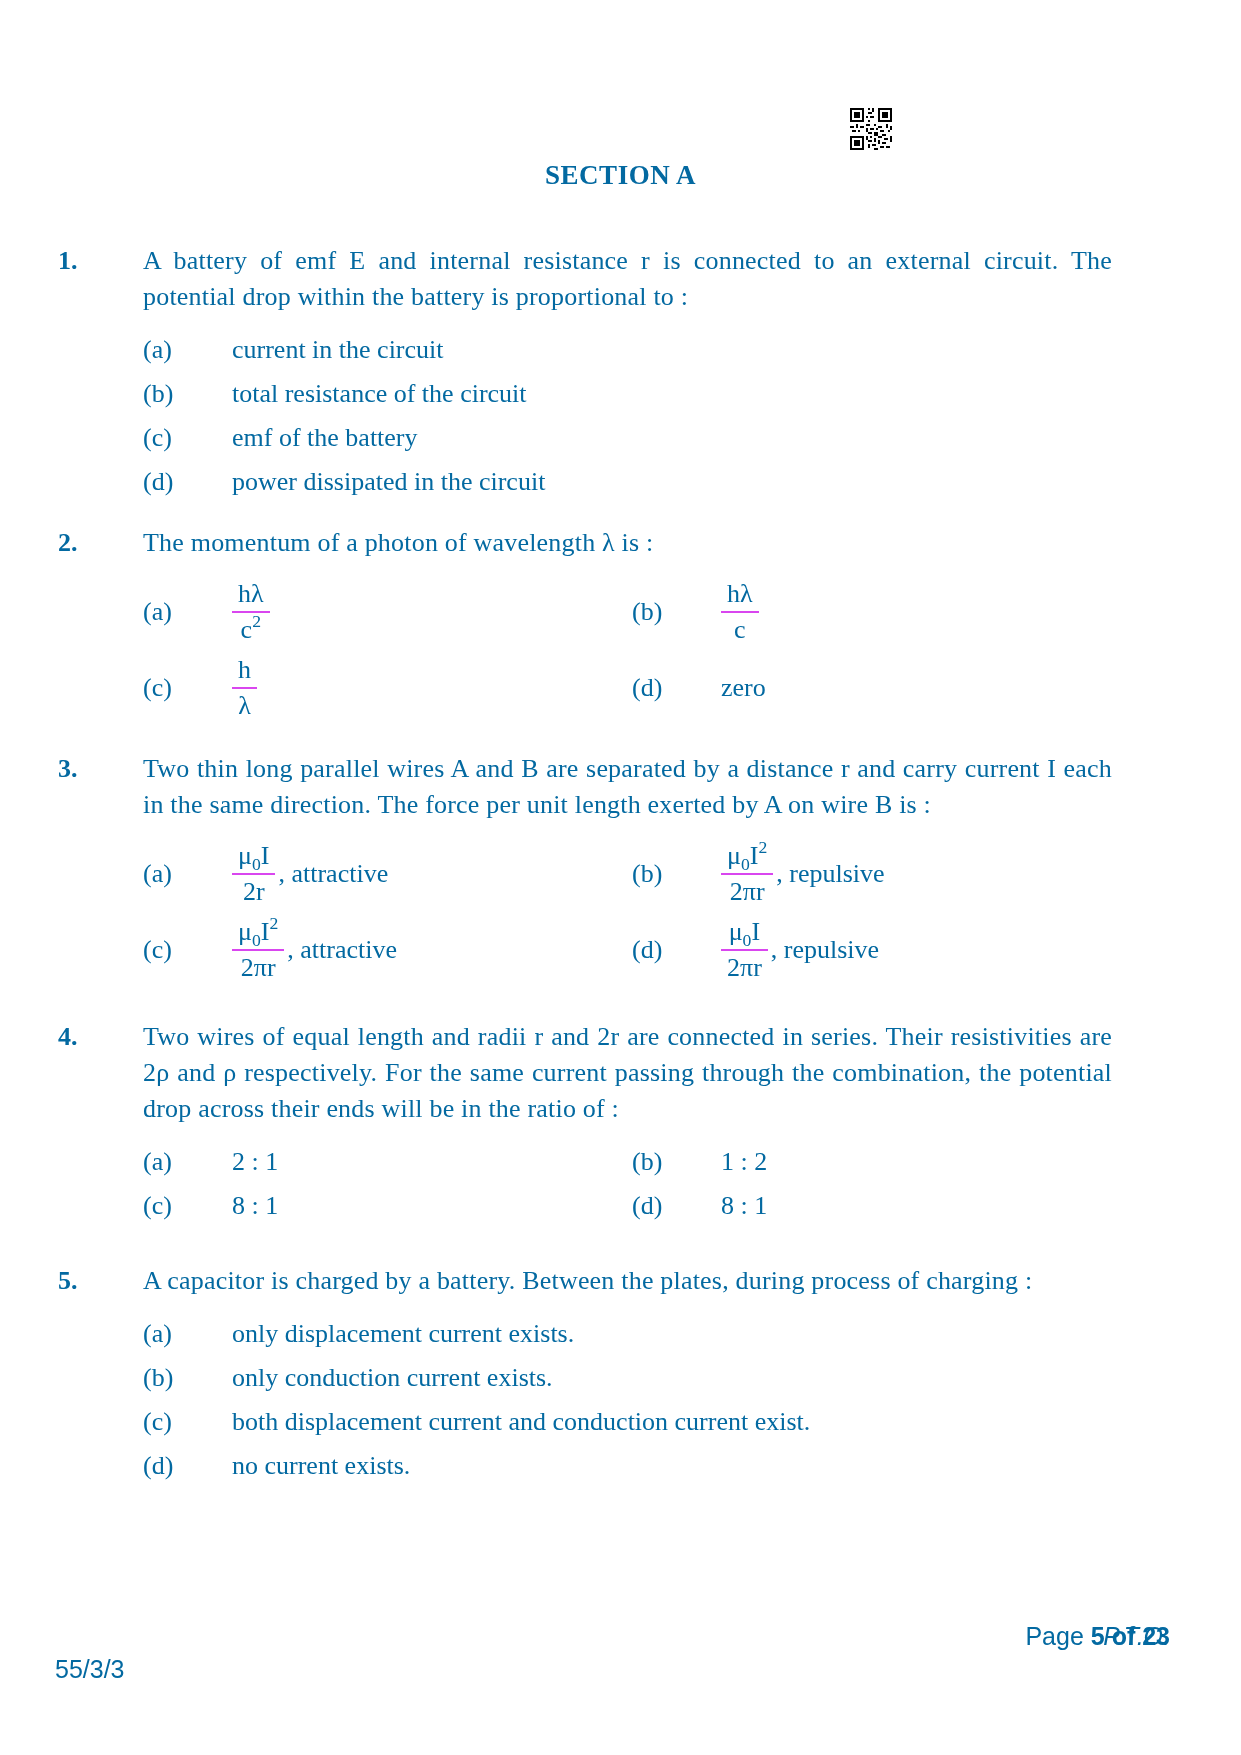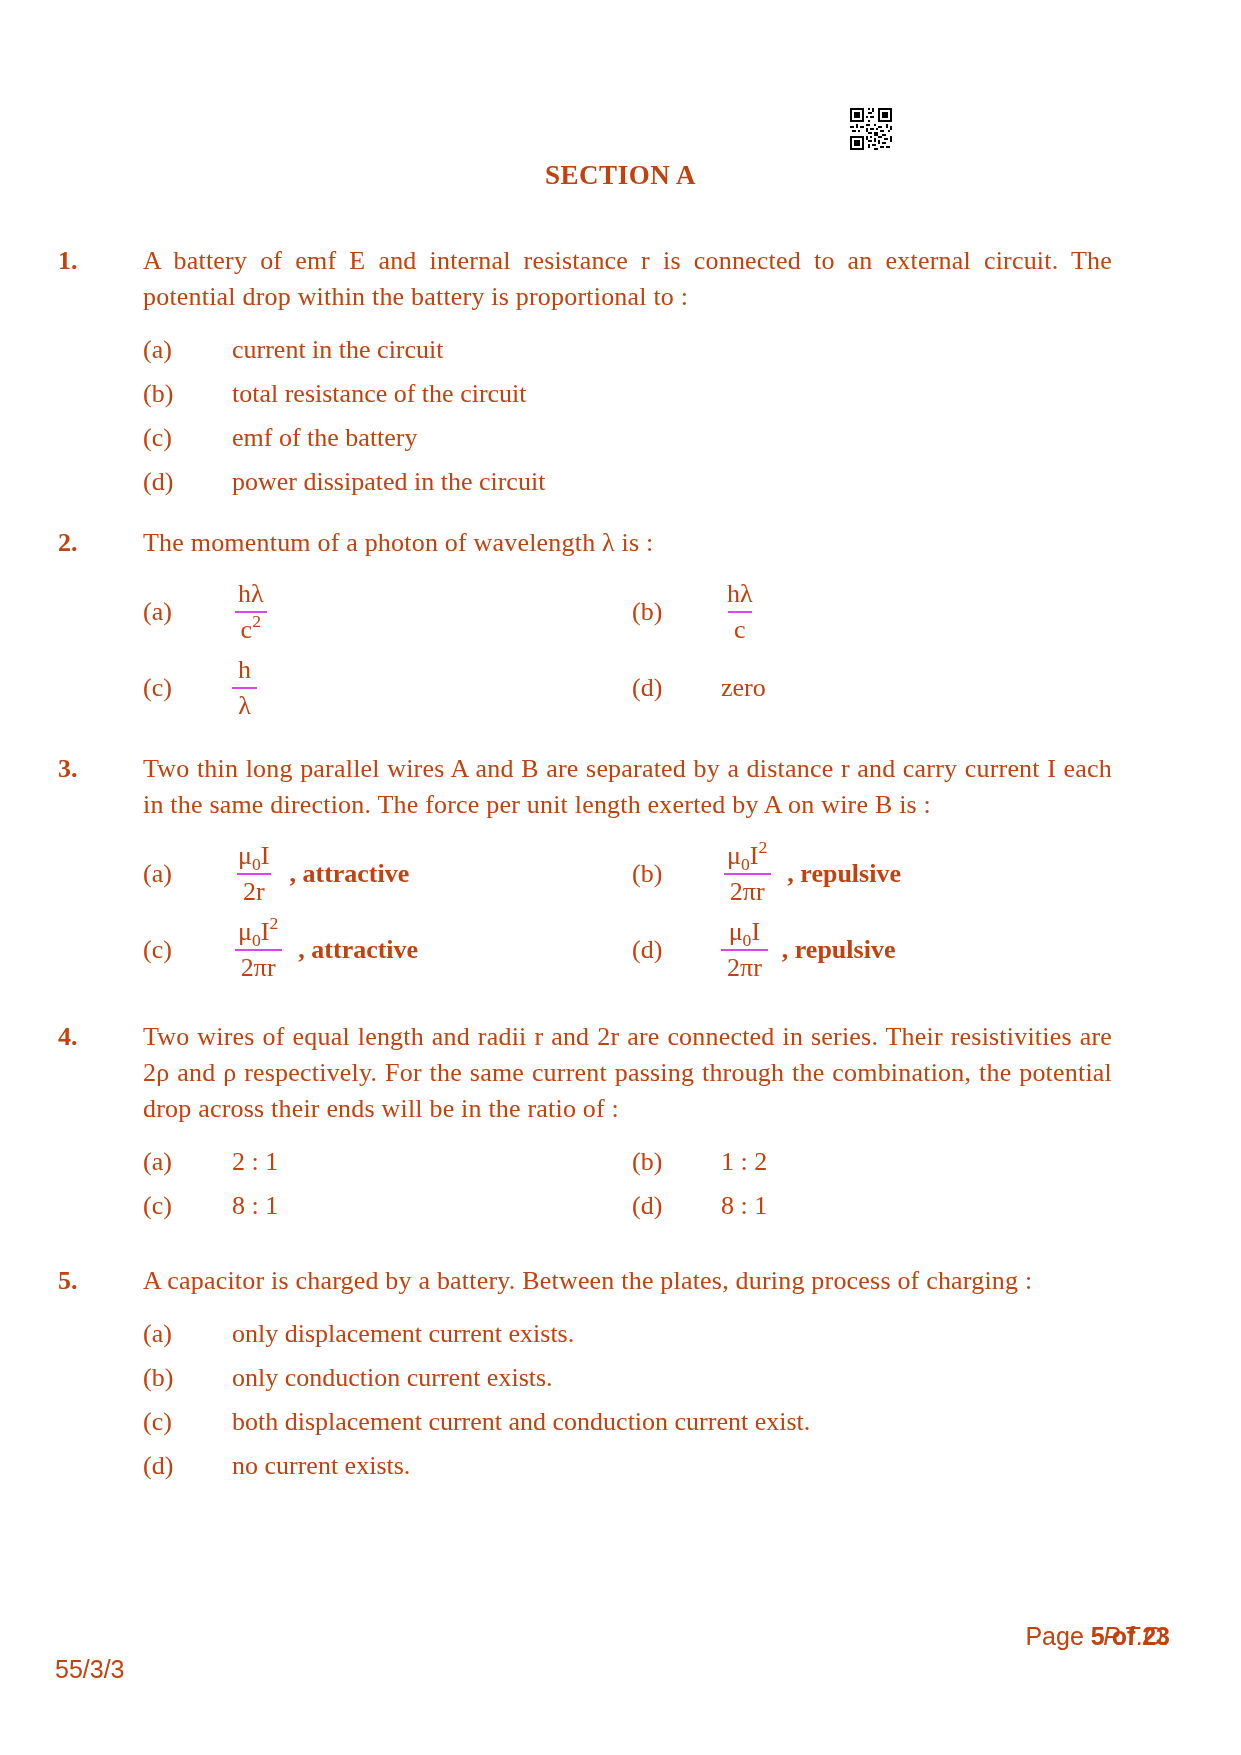--- a/index.html
+++ b/index.html
@@ -2,21 +2,21 @@
 <html><head>
 <meta charset="utf-8">
 <style>
   html, body { margin: 0; padding: 0; background: #e8e8e8; }
   .page {
     position: relative;
     width: 1241px;
     height: 1755px;
     margin: 0 auto;
     background: #ffffff;
-    color: #c2410c;
+    color: #0369a1;
     font-family: "Liberation Serif", "DejaVu Serif", serif;
     font-size: 26px;
     overflow: hidden;
   }
   .qr {
     position: absolute;
     left: 850px;
     top: 108px;
     width: 42px;
     height: 42px;
@@ -60,29 +60,28 @@
     width: 89px;
     flex-shrink: 0;
   }
   .opt-grid {
     display: grid;
     grid-template-columns: 489px 1fr;
   }
   .frac {
     display: inline-flex;
     flex-direction: column;
-    align-items: center;
     text-align: center;
     vertical-align: middle;
   }
   .frac .num { line-height: 30px; padding: 0 6px 2px 6px; }
   .frac .den { line-height: 30px; padding: 2px 6px 0 6px; border-top: 2px solid #d946ef; }
   sub { font-size: 68%; vertical-align: -0.35em; line-height: 0; }
   sup { font-size: 68%; vertical-align: 0.6em; line-height: 0; }
-  .suffix { margin-left: 14px; font-weight: bold; }
+  .suffix { margin-left: 3px; }
   .footer {
     position: absolute;
     top: 1622px;
     left: 55px;
     right: 71px;
     font-family: "Liberation Sans", "DejaVu Sans", sans-serif;
     font-size: 25px;
     line-height: 28px;
   }
   .f-left { position: absolute; left: 0; top: 0; margin-top: 33px; }

